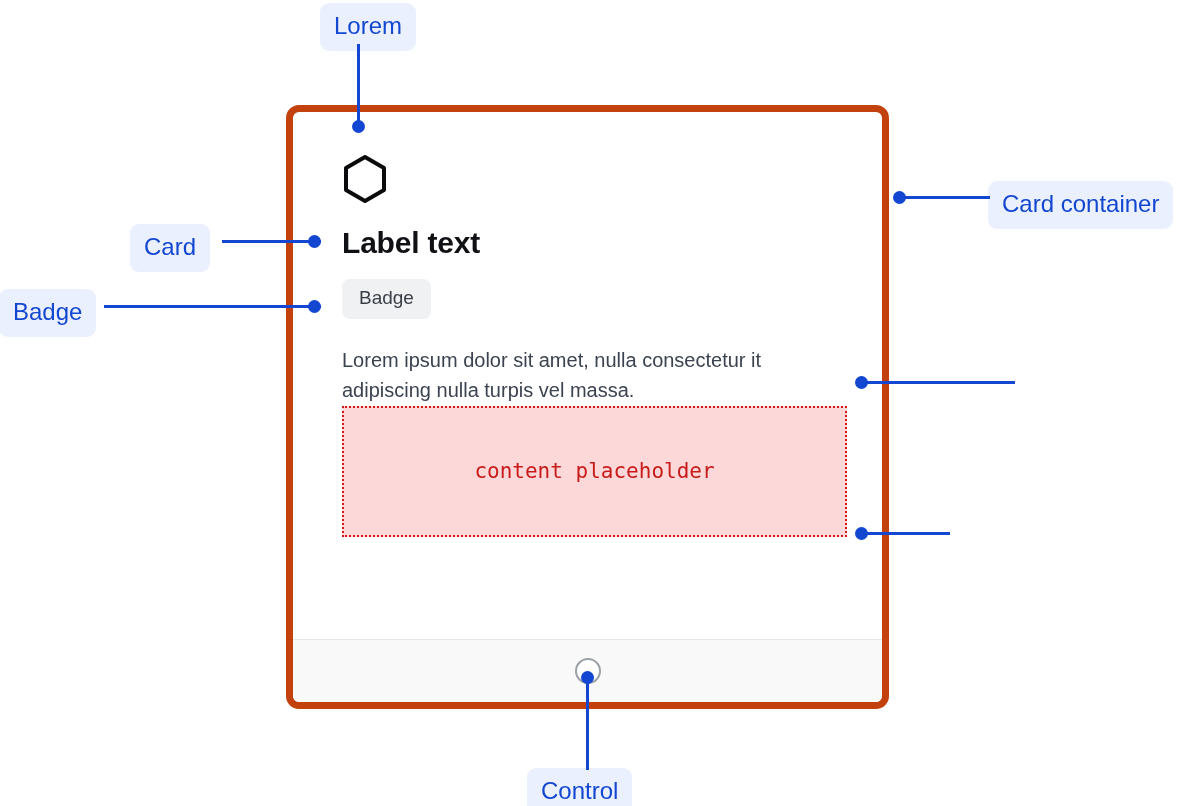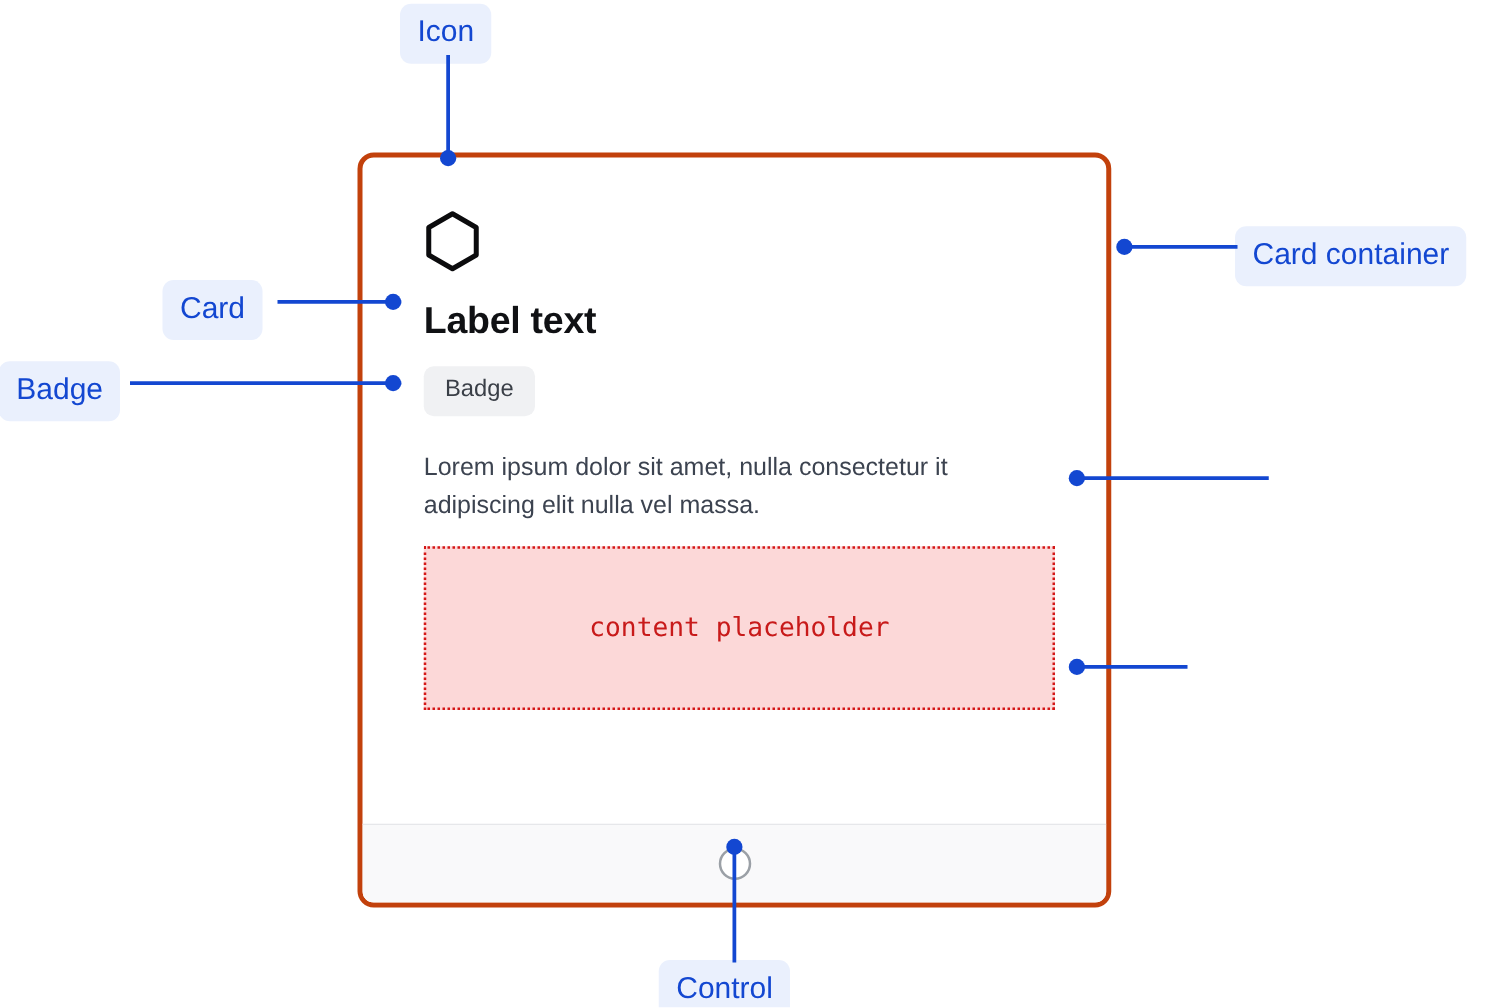--- a/index.html
+++ b/index.html
@@ -16,25 +16,25 @@
     width: 1198px;
     height: 806px;
     overflow: hidden;
     background: #ffffff;
   }
 
   
   #card {
     position: absolute;
     left: 286px;
-    top: 122px;
+    top: 105px;
     width: 603px;
     height: 604px;
     box-sizing: border-box;
-    border: 4px solid #c2410c;
+    border: 7px solid #c2410c;
     border-radius: 13px;
     background: #ffffff;
     overflow: hidden;
     text-decoration: underline;
   }
   #card-body {
     position: absolute;
     left: 0; top: 0; right: 0;
     height: 541px;
     box-sizing: border-box;
@@ -64,21 +64,21 @@
     line-height: 1.1;
   }
   #description {
     margin: 26px 0 0 0;
     font-size: 20px;
     line-height: 1.52;
     color: #3c4350;
     max-width: 480px;
   }
   #content-placeholder {
-    margin-top: 17px;
+    margin-top: 0;
     width: 505px;
     height: 131px;
     box-sizing: border-box;
     border: 2px dotted #d41717;
     background: #fcd8d8;
     display: flex;
     align-items: center;
     justify-content: center;
     font-family: "DejaVu Sans Mono", monospace;
     font-size: 21px;
@@ -144,33 +144,33 @@
           <polygon points="23,3 42,14 42,36 23,47 4,36 4,14" fill="none" stroke="#0b0b0d" stroke-width="4" stroke-linejoin="round"></polygon>
         </svg>
       </span>
 
       <h1 id="label-text">Label text</h1>
 
       <div>
         <span id="badge">Badge</span>
       </div>
 
-      <p id="description">Lorem ipsum dolor sit amet, nulla consectetur it adipiscing elit nulla vel massa.</p>
+      <p id="description">Lorem ipsum dolor sit amet, nulla consectetur it adipiscing nulla turpis vel massa.</p>
 
       <div id="content-placeholder">
         <span>content placeholder</span>
       </div>
     </div>
 
     <div id="card-footer">
       <div id="footer-control"></div>
     </div>
   </div>
 
-  <div class="pill" style="left:320px; top:3px;">Icon</div>
+  <div class="pill" style="left:320px; top:3px;">Lorem</div>
   <div class="lead v" style="left:357px; top:44px; height:84px;"></div>
   <div class="dot" style="left:352px; top:120px;"></div>
 
   <div class="pill" style="left:130px; top:224px;">Card</div>
   <div class="lead h" style="left:222px; top:240px; width:99px;"></div>
   <div class="dot" style="left:308px; top:235px;"></div>
 
   <div class="pill" style="left:-1px; top:289px;">Badge</div>
   <div class="lead h" style="left:104px; top:305px; width:217px;"></div>
   <div class="dot" style="left:308px; top:300px;"></div>

